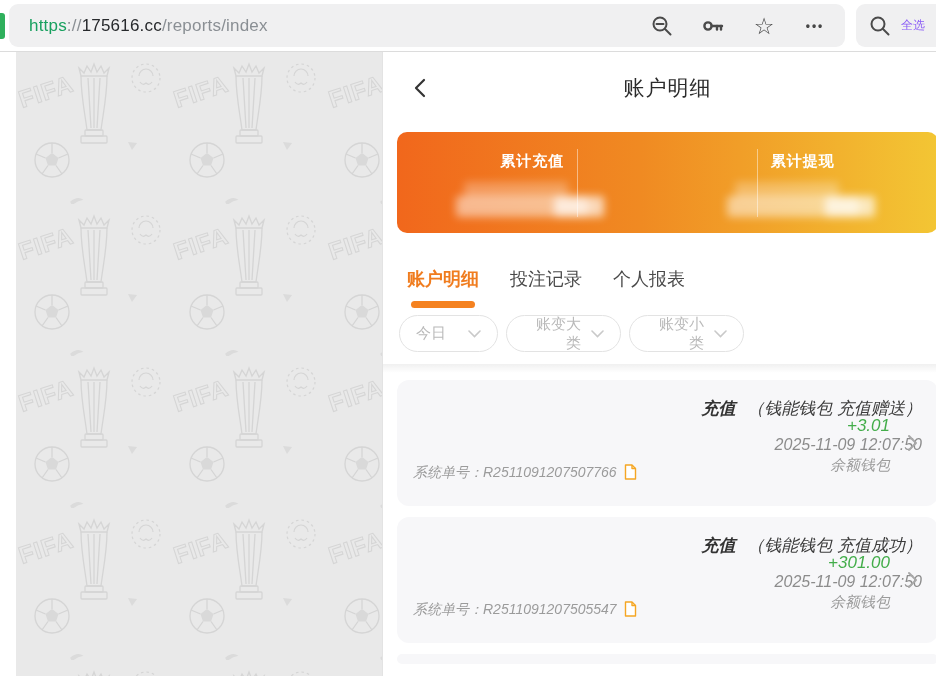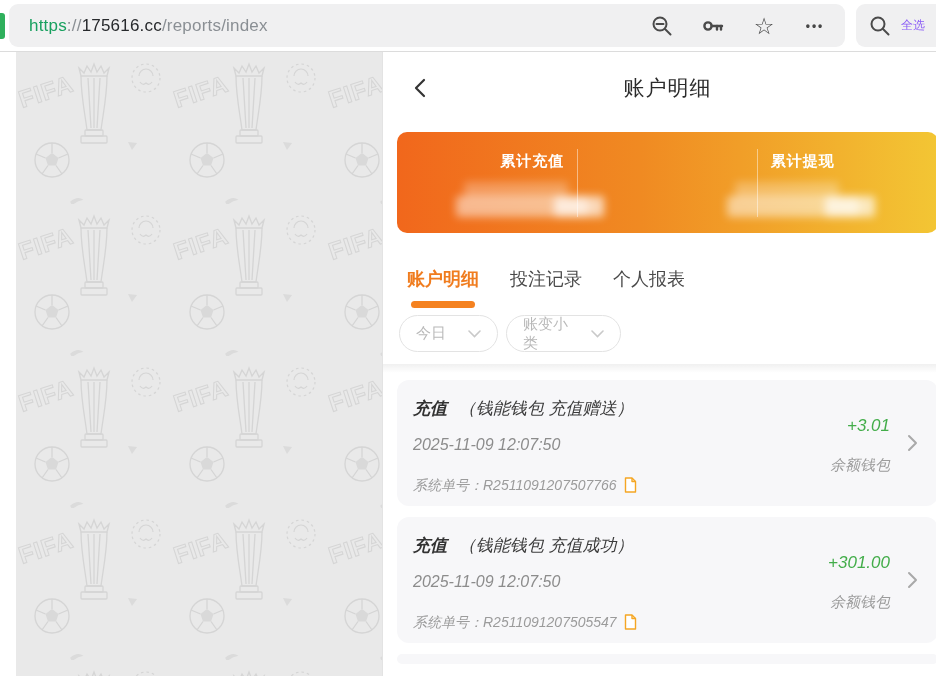--- a/index.html
+++ b/index.html
@@ -1,18 +1,18 @@
 <!DOCTYPE html>
 <html><head>
 <meta charset="utf-8">
 <style>
   * { margin:0; padding:0; box-sizing:border-box; }
   html,body { width:936px; height:676px; overflow:hidden; background:#fff;
     font-family:"Liberation Sans","DejaVu Sans",sans-serif; }
-  .screen { position:relative; width:936px; height:676px; }
+  .screen { position:relative; width:936px; height:676px;text-align:right; }
 
   
   .browser-bar { position:absolute; top:0; left:0; width:936px; height:52px;
     background:#fff; border-bottom:1px solid #dcdcdc; }
   .fav-sliver { position:absolute; left:0; top:13px; width:5px; height:26px;
     background:#2fb05c; border-radius:0 3px 3px 0; }
   .omnibox { position:absolute; left:9px; top:4px; width:836px; height:43px;
     background:#f0f0f1; border-radius:9px; display:flex; align-items:center; }
   .url { margin-left:20px; font-size:17px; letter-spacing:.2px; white-space:nowrap; }
   .u-scheme { color:#18a05f; }
@@ -75,21 +75,21 @@
 
   
   .txn-list { padding:7px 14px 0 14px;font-style:italic; }
   .txn-card { position:relative; height:126px; background:#f7f7f9; border-radius:12px;
     padding:18px 16px; margin-bottom:11px; cursor:pointer; }
   .txn-card.sliver { height:10px; padding:0; margin-bottom:0; }
   .txn-title { font-size:17px; line-height:22px; white-space:nowrap; }
   .txn-type { font-weight:bold; color:#333; }
   .txn-detail { color:#3c3c3c; margin-left:7px; }
   .txn-date { margin-top:14px; font-size:16px; line-height:22px; color:#8c8c8c; }
-  .txn-order { margin-top:20px; font-size:14px; line-height:18px; color:#9b9b9b;
+  .txn-order { margin-top:7px; font-size:14px; line-height:18px; color:#9b9b9b;
     display:flex; align-items:center; }
   .copy { margin-left:7px; display:inline-flex; cursor:pointer; }
   .txn-amount { position:absolute; top:36px; right:48px; font-size:17px; font-weight:500;
     color:#43ad4a; }
   .txn-wallet { position:absolute; top:76px; right:48px; font-size:15px; color:#9b9b9b; }
   .txn-chevron { position:absolute; top:54px; right:20px; display:flex; }
 </style>
 </head>
 <body>
 
@@ -212,20 +212,26 @@
           <span>投注记录</span>
         </div>
         <div class="tab">
           <span>个人报表</span>
         </div>
       </div>
 
       <div class="filters">
         <div class="pill w1">
           <span>今日</span>
+          <svg width="13" height="8" viewBox="0 0 13 8" fill="none" stroke="#c9c9c9" stroke-width="1.6" stroke-linecap="round">
+              <polyline points="1,1 6.5,6.5 12,1"></polyline>
+            </svg>
+        </div>
+        <div class="pill w2">
+          <span>账变大类</span>
           <svg width="13" height="8" viewBox="0 0 13 8" fill="none" stroke="#c9c9c9" stroke-width="1.6" stroke-linecap="round">
               <polyline points="1,1 6.5,6.5 12,1"></polyline>
             </svg>
         </div>
         <div class="pill w2">
           <span>账变小类</span>
           <svg width="13" height="8" viewBox="0 0 13 8" fill="none" stroke="#c9c9c9" stroke-width="1.6" stroke-linecap="round">
               <polyline points="1,1 6.5,6.5 12,1"></polyline>
             </svg>
         </div>

